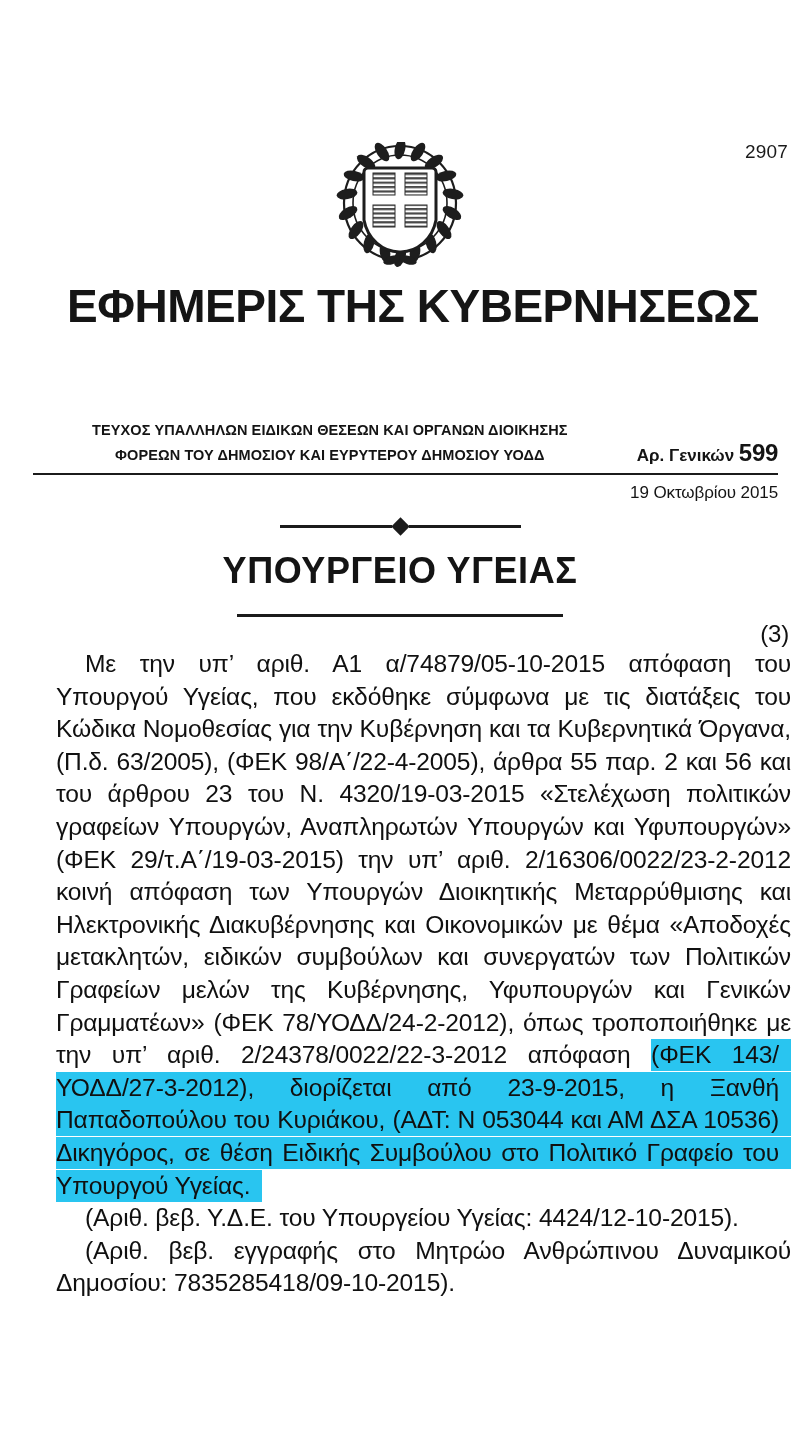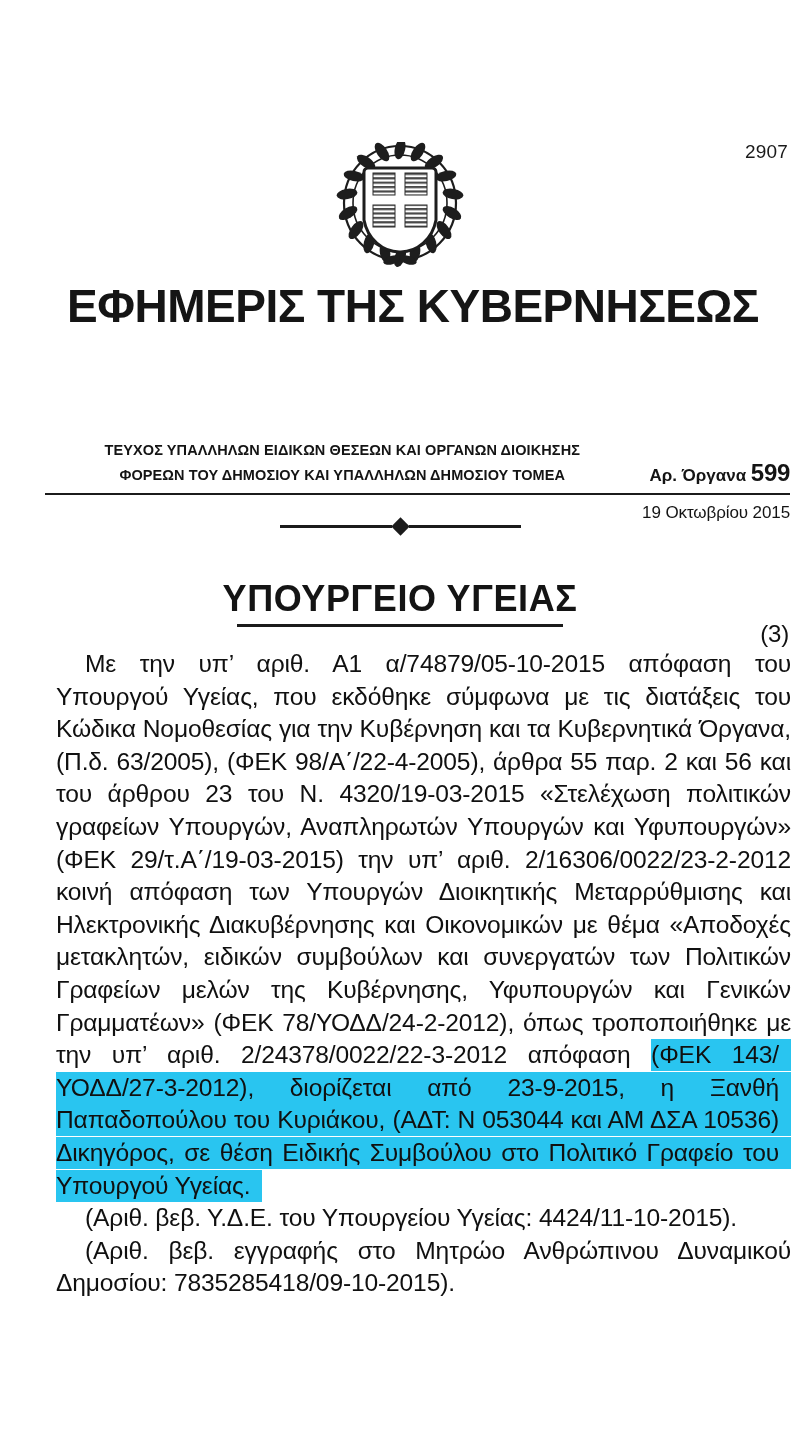--- a/index.html
+++ b/index.html
@@ -71,24 +71,23 @@
     font-size: 27px;
     font-weight: bold;
     letter-spacing: 0.3px;
     line-height: 1;
     color: #1a1a1a;
   }
 
   
   .issue-block {
     position: absolute;
-    left: 45px;
+    left: 33px;
     top: 418px;
     width: 745px;
-    margin-top: 20px;
   }
   .issue-row {
     display: flex;
     align-items: flex-end;
     justify-content: space-between;
   }
   .issue-lines {
     text-align: center;
     flex: 1 1 auto;
     padding-right: 10px;
@@ -160,22 +159,21 @@
     text-align: center;
   }
   .ministry-title {
     display: inline-block;
     font-size: 36px;
     font-weight: bold;
     letter-spacing: 0.6px;
     line-height: 1.05;
     color: #141414;
     position: relative;
-    padding-bottom: 9px;
-    margin-top: 28px;
+    padding-bottom: 27px;
   }
   .ministry-underline {
     position: absolute;
     left: 14px;
     right: 14px;
     bottom: 0;
     height: 2.6px;
     background: #1b1b1b;
   }
 
@@ -272,24 +270,24 @@
     </svg>
   </div>
 
   <div class="masthead title-main">ΕΦΗΜΕΡΙΣ ΤΗΣ ΚΥΒΕΡΝΗΣΕΩΣ</div>
 
 
   <div class="issue-block">
     <div class="issue-row">
       <div class="issue-lines">
         <div class="issue-line">ΤΕΥΧΟΣ ΥΠΑΛΛΗΛΩΝ ΕΙΔΙΚΩΝ ΘΕΣΕΩΝ ΚΑΙ ΟΡΓΑΝΩΝ ΔΙΟΙΚΗΣΗΣ</div>
-        <div class="issue-line">ΦΟΡΕΩΝ ΤΟΥ ΔΗΜΟΣΙΟΥ ΚΑΙ ΥΠΑΛΛΗΛΩΝ ΔΗΜΟΣΙΟΥ ΤΟΜΕΑ</div>
+        <div class="issue-line">ΦΟΡΕΩΝ ΤΟΥ ΔΗΜΟΣΙΟΥ ΚΑΙ ΕΥΡΥΤΕΡΟΥ ΔΗΜΟΣΙΟΥ ΥΟΔΔ</div>
       </div>
       <div class="issue-number">
-        <span>Αρ. Όργανα</span>
+        <span>Αρ. Γενικών</span>
         <span class="num">599</span>
       </div>
     </div>
     <hr class="rule">
     <div class="issue-date">19 Οκτωβρίου 2015</div>
   </div>
 
   <div class="separator">
     <span class="sep-line"></span>
     <span class="sep-diamond"></span>
@@ -303,19 +301,19 @@
     </div>
   </div>
 
   <div class="item-number">(3)</div>
 
   <div class="body-col">
 
     <p class="para"><span>Με την υπ’ αριθ. Α1 α/74879/05-10-2015 απόφαση του Υπουργού Υγείας, που εκδόθηκε σύμφωνα με τις διατάξεις του Κώδικα Νομοθεσίας για την Κυβέρνηση και τα Κυβερνητικά Όργανα, (Π.δ. 63/2005), (ΦΕΚ 98/Α΄/22-4-2005), άρθρα 55 παρ. 2 και 56 και του άρθρου 23 του Ν. 4320/19-03-2015 «Στελέχωση πολιτικών γραφείων Υπουργών, Αναπληρωτών Υπουργών και Υφυπουργών» (ΦΕΚ 29/τ.Α΄/19-03-2015) την υπ’ αριθ. 2/16306/0022/23-2-2012 κοινή απόφαση των Υπουργών Διοικητικής Μεταρρύθμισης και Ηλεκτρονικής Διακυβέρνησης και Οικονομικών με θέμα «Αποδοχές μετακλητών, ειδικών συμβούλων και συνεργατών των Πολιτικών Γραφείων μελών της Κυβέρνησης, Υφυπουργών και Γενικών Γραμματέων» (ΦΕΚ 78/ΥΟΔΔ/24-2-2012), όπως τροποποιήθηκε με την υπ’ αριθ. 2/24378/0022/22-3-2012 απόφαση </span><span class="hl">(ΦΕΚ 143/ΥΟΔΔ/27-3-2012), διορίζεται από 23-9-2015, η Ξανθή Παπαδοπούλου του Κυριάκου, (ΑΔΤ: Ν 053044 και ΑΜ ΔΣΑ 10536) Δικηγόρος, σε θέση Ειδικής Συμβούλου στο Πολιτικό Γραφείο του Υπουργού Υγείας.</span></p>
 
 
-    <p class="para">(Αριθ. βεβ. Υ.Δ.Ε. του Υπουργείου Υγείας: 4424/11-10-2015).</p>
+    <p class="para">(Αριθ. βεβ. Υ.Δ.Ε. του Υπουργείου Υγείας: 4424/12-10-2015).</p>
 
     <p class="para">(Αριθ. βεβ. εγγραφής στο Μητρώο Ανθρώπινου Δυναμικού Δημοσίου: 7835285418/09-10-2015).</p>
 
   </div>
 
 </div>
 
 </body></html>

